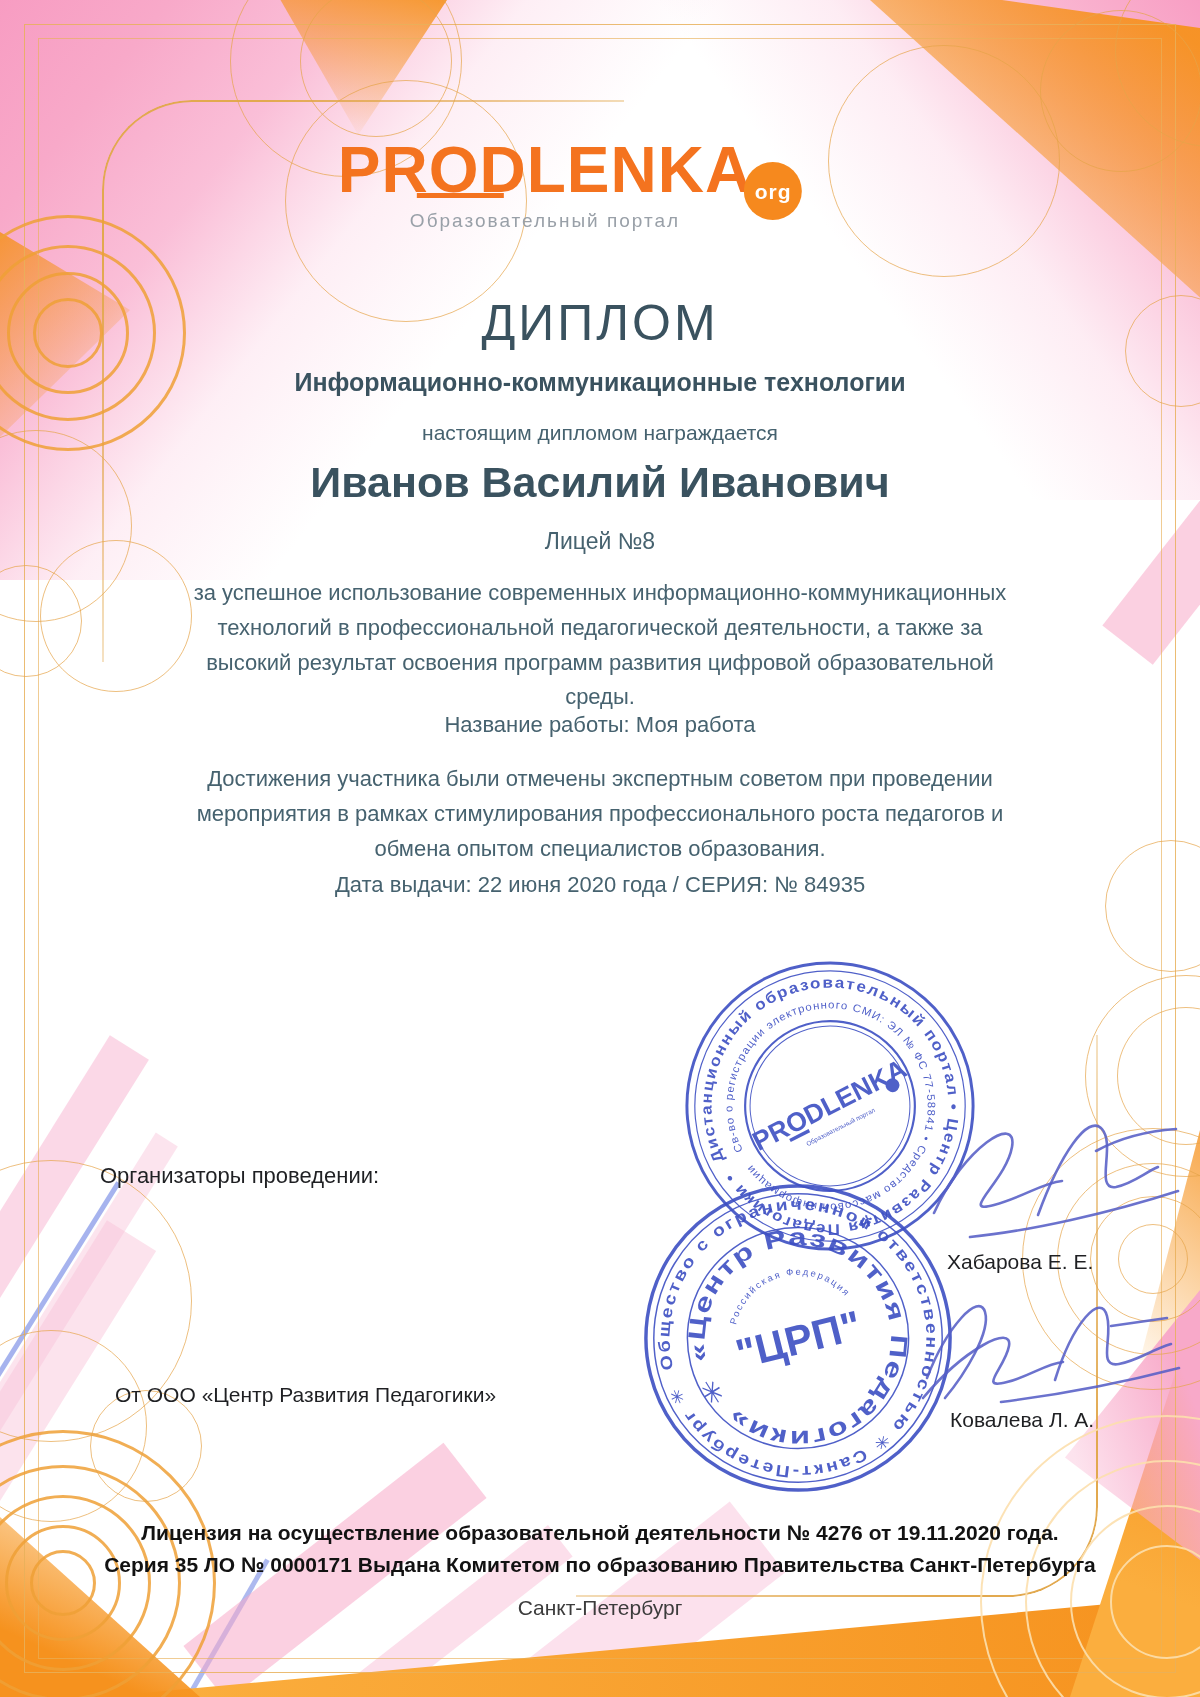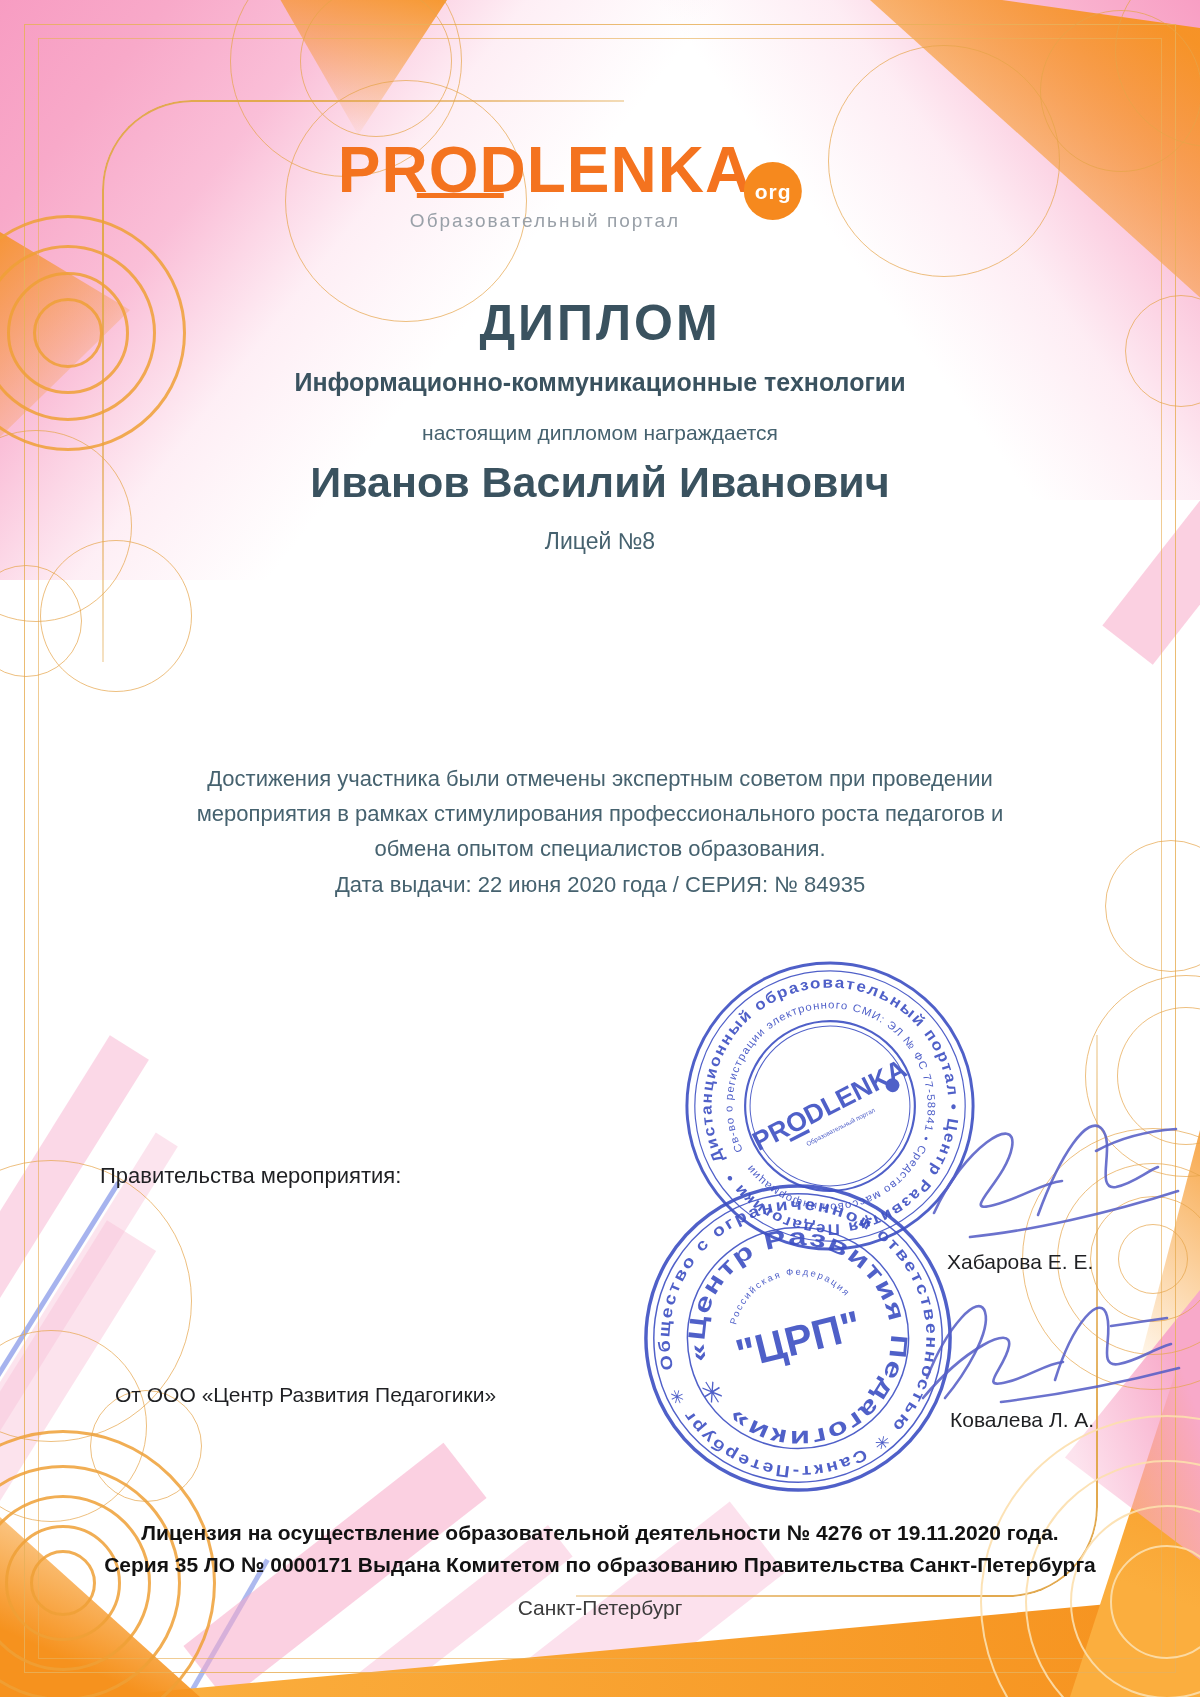--- a/index.html
+++ b/index.html
@@ -60,21 +60,21 @@
   .ring{position:absolute;border:1.5px solid rgba(229,164,72,.7);border-radius:50%;}
   .ring.th{border-width:3px;border-color:rgba(238,160,54,.85);}
   .ring.lt{border-width:2px;border-color:rgba(252,223,173,.9);}
   
   .logo-wrap{position:absolute;top:138px;left:50%;transform:translateX(calc(-50% - 55px));text-align:center;}
   .brand{position:relative;display:inline-block;font-size:64px;font-weight:bold;color:#f4731f;letter-spacing:1px;line-height:1;}
   .brand-underline{position:absolute;left:19%;bottom:4px;width:21%;height:5px;background:#f4731f;}
   .badge{position:absolute;right:-50px;bottom:-18px;width:58px;height:58px;border-radius:50%;background:#f6891e;
     color:#fff;font-size:21px;display:flex;align-items:center;justify-content:center;}
   .logo-subtitle{margin-top:8px;font-size:19px;color:#99a0a8;letter-spacing:2px;}
-  .title{top:294px;font-size:50px;font-weight:bold;color:#3a525f;letter-spacing:3px;}
+  .title{top:294px;font-size:50px;font-weight:normal;color:#3a525f;letter-spacing:3px;}
   .subject{top:368px;font-size:25px;font-weight:bold;color:#3a525f;}
   .awarded{top:421px;font-size:21px;color:#46626f;}
   .name{top:458px;font-size:43px;font-weight:bold;color:#3a525f;}
   .institution{top:528px;font-size:23px;color:#46626f;}
   .para{color:#46626f;font-size:22px;line-height:1.58;white-space:pre-line;}
   .achievement{top:576px;}
   .worktitle{top:712px;font-size:22px;color:#46626f;}
   .recognition{top:762px;}
   .issue{top:872px;font-size:22px;color:#46626f;}
   .org-heading{left:100px;top:1163px;font-size:22px;color:#1f2023;}
@@ -174,26 +174,31 @@
     </span>
     <div class="logo-subtitle">Образовательный портал</div>
   </div>
 
   <div class="ctr title">ДИПЛОМ</div>
   <div class="ctr awarded">настоящим дипломом награждается</div>
   <div class="ctr subject">Информационно-коммуникационные технологии</div>
   <div class="ctr name">Иванов Василий Иванович</div>
   <div class="ctr institution">Лицей №8</div>
 
+  <div class="ctr para achievement">за успешное использование современных информационно-коммуникационных
+технологий в профессиональной педагогической деятельности, а также за
+высокий результат освоения программ развития цифровой образовательной
+среды.</div>
+  <div class="ctr worktitle">Название работы: Моя работа</div>
   <div class="ctr para recognition">Достижения участника были отмечены экспертным советом при проведении
 мероприятия в рамках стимулирования профессионального роста педагогов и
 обмена опытом специалистов образования.</div>
   <div class="ctr issue">Дата выдачи: 22 июня 2020 года / СЕРИЯ: № 84935</div>
 
-  <div class="abs org-heading">Правительства мероприятия:</div>
+  <div class="abs org-heading">Организаторы проведении:</div>
   <div class="abs org-block org2">
     <div>От ООО «Центр Развития Педагогики»</div>
   </div>
   <div class="abs signer signer1">Хабарова Е. Е.</div>
   <div class="abs signer signer2">Ковалева Л. А.</div>
 
   <svg class="stamp stamp1" viewBox="-150 -150 300 300">
     <g transform="rotate(-27)">
       <circle r="145" class="s-ring" stroke-width="3"></circle>
       <circle r="137" class="s-ring" stroke-width="1.2"></circle>

